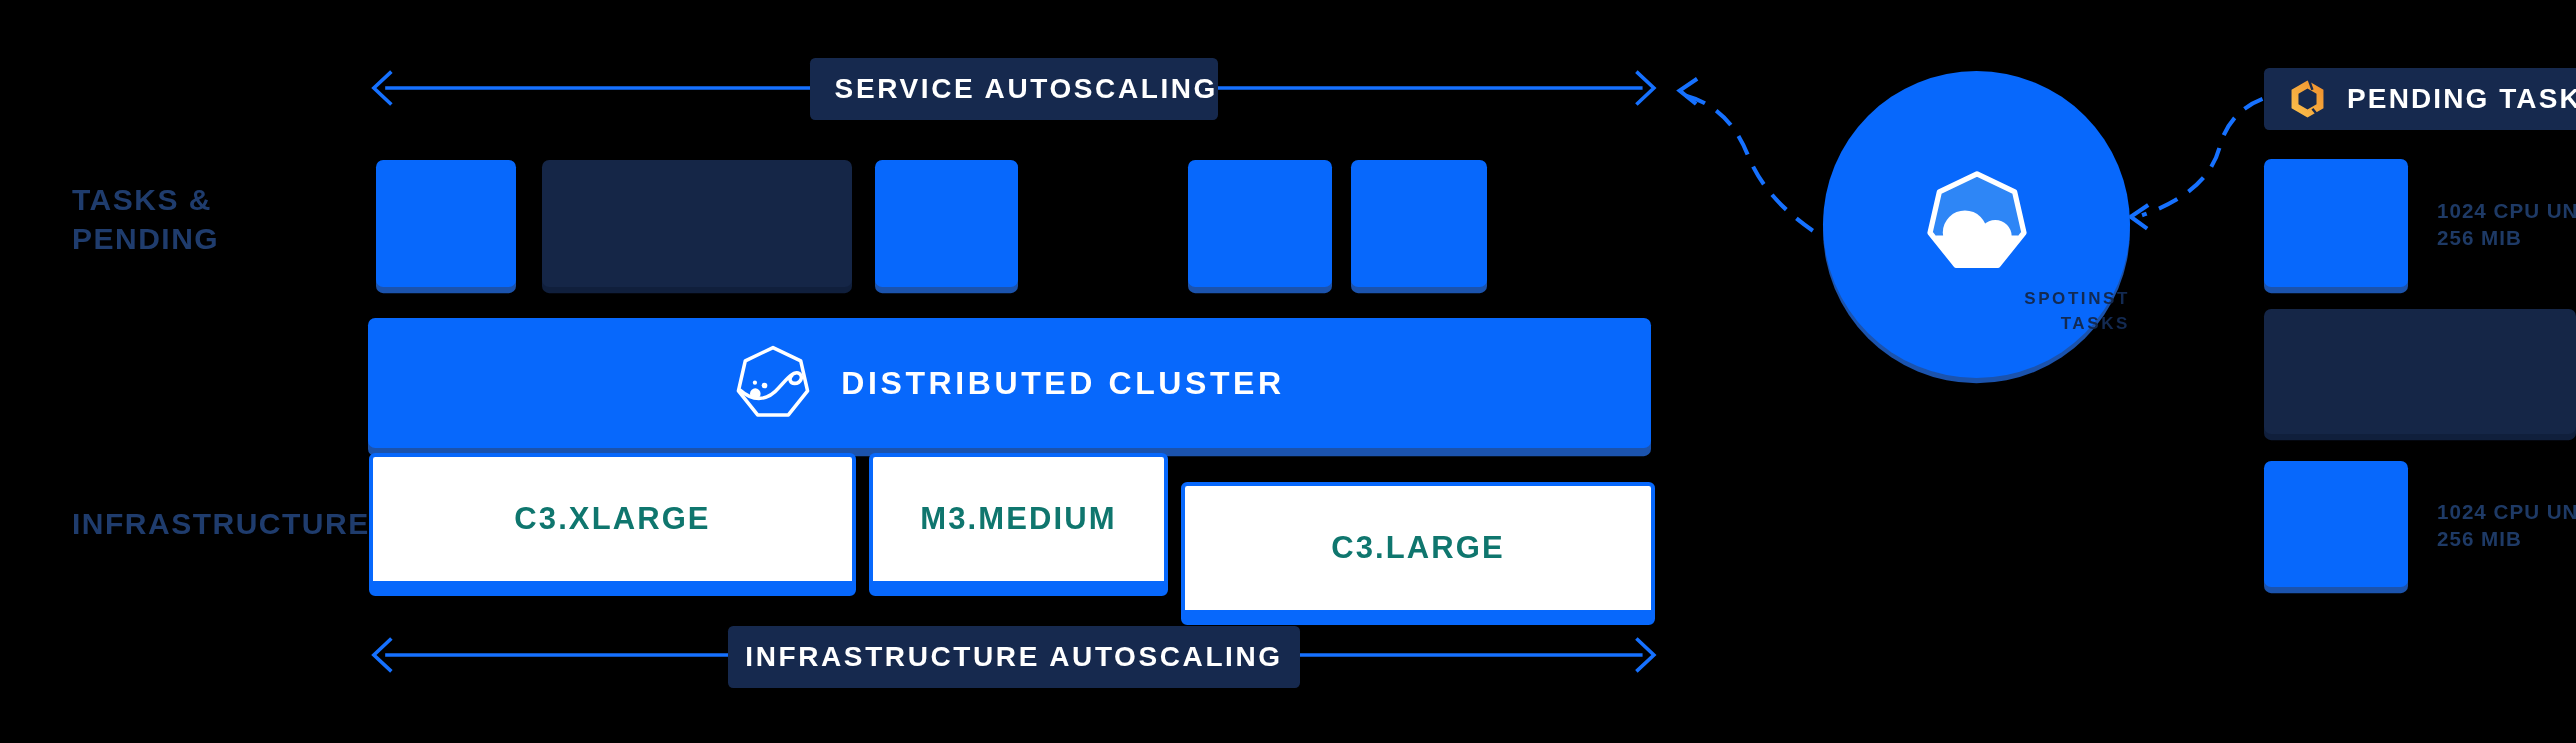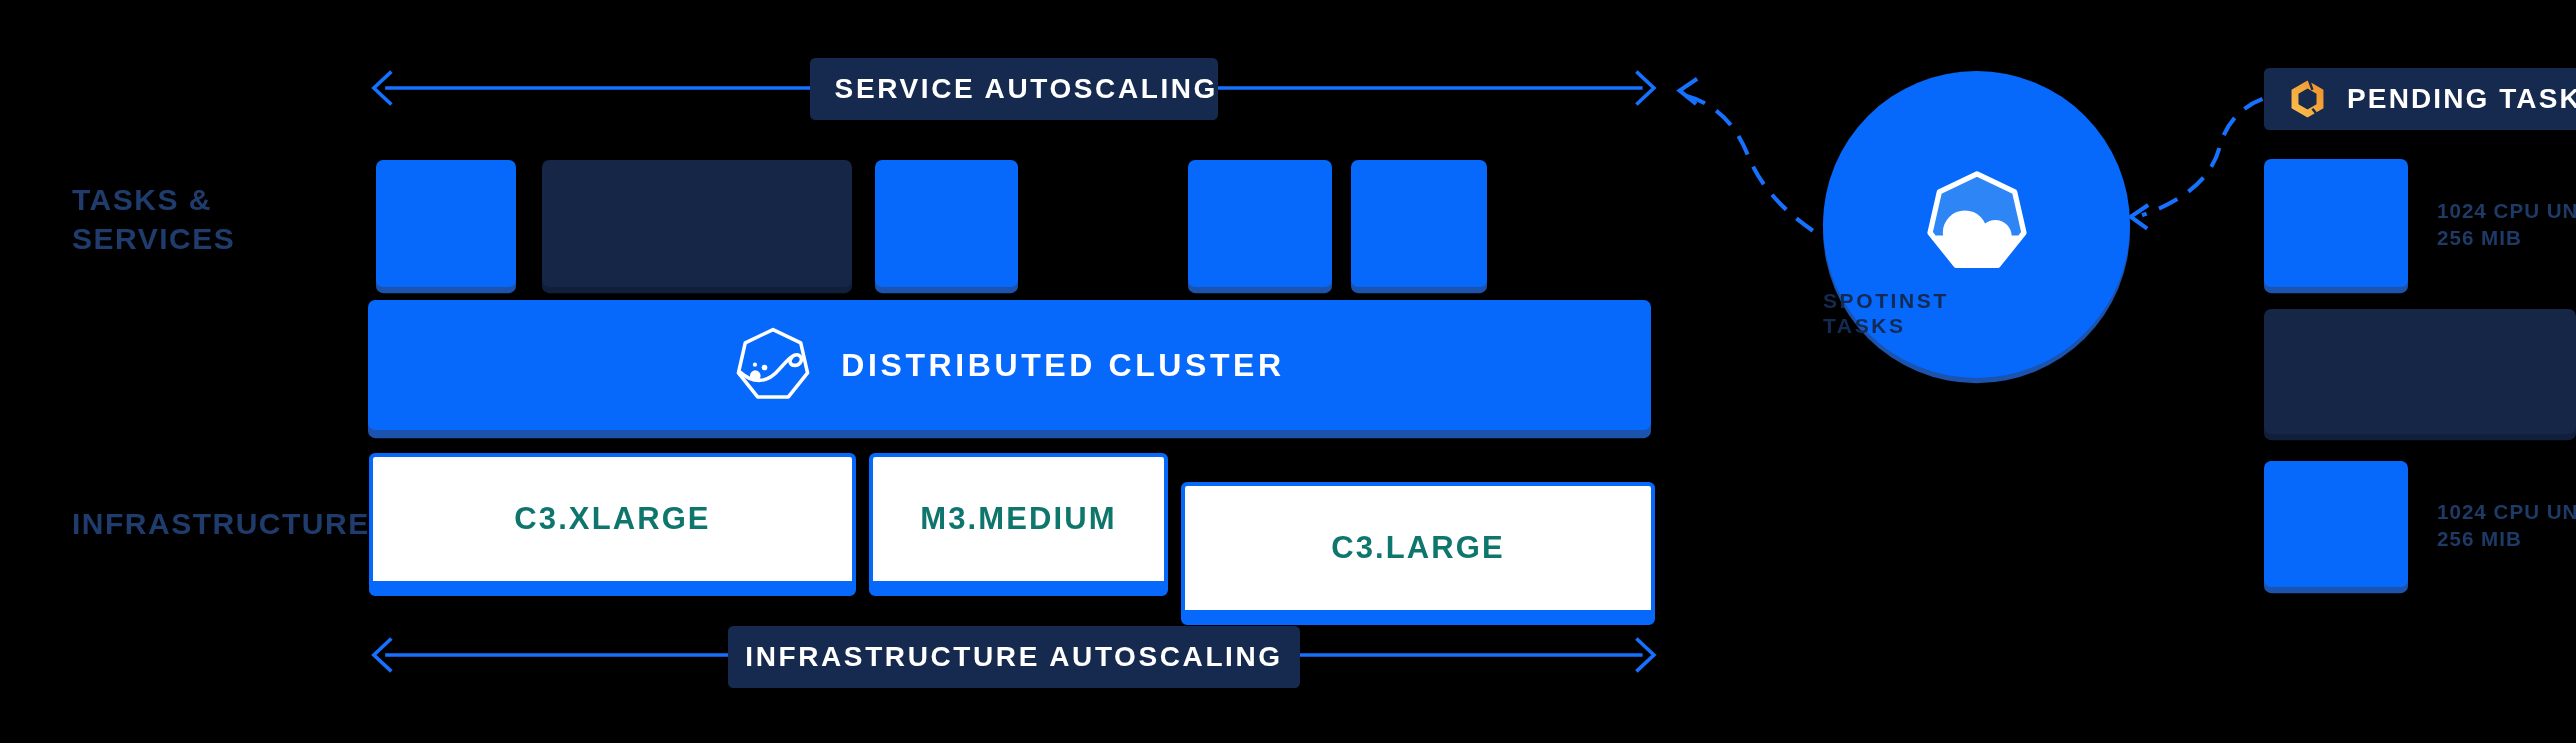--- a/index.html
+++ b/index.html
@@ -32,21 +32,21 @@
   .blue { background:#0768fc; box-shadow:0 6.2px 0 #1b53ad; }
   .navy { background:#152647; box-shadow:0 6.2px 0 #101f3c; }
   .t1 { left:376px;  width:140px; }
   .t2 { left:542px; width:310px; }
   .t3 { left:875px; width:143px; }
   .t4 { left:1188px; width:144px; }
   .t5 { left:1351px; width:136px; }
 
   
   .cluster-bar {
-    position:absolute; z-index:2; left:368px; top:300px; width:1283px; height:130px;
+    position:absolute; z-index:2; left:368px; top:318px; width:1283px; height:130px;
     background:#0768fc; border-radius:7.2px; box-shadow:0 8.2px 0 #1b53ad;
     display:flex; align-items:center; justify-content:center; gap:29px;
     color:#ffffff; font-size:32px; letter-spacing:3.6px; white-space:nowrap;
   }
   .cluster-icon { width:78px; height:78px; flex:0 0 auto; }
 
   
   .instance-box {
     position:absolute; z-index:2; top:453px; height:143px; box-sizing:border-box;
     background:#ffffff; border:4.1px solid #0768fc; border-bottom-width:15.5px; border-radius:6.2px;
@@ -57,22 +57,22 @@
   .i2 { left:869px; width:299px; }
   .i3 { left:1181px; width:474px;margin-top:29px; }
 
   
   .engine-circle {
     position:absolute; z-index:2; left:1823px; top:71px; width:307px; height:307px;
     border-radius:50%; background:#0768fc; box-shadow:0 5.2px 0 #1b53ad;
   }
   .engine-icon { position:absolute; left:101px; top:97px; width:106px; height:108px; }
   .engine-line {
-    position:absolute; width:100%; text-align:left;
-    color:#132a52; font-size:21px; letter-spacing:2.6px;
+    position:absolute; width:100%; text-align:right;
+    color:#132a52; font-size:17px; letter-spacing:2.6px;
   }
   .el1 { top:218px; } .el2 { top:243px; }
 
   
   .pending-plate {
     position:absolute; z-index:2; left:2264px; top:68px; width:365px; height:62px;
     box-sizing:border-box; background:#16294e; border-radius:5.2px;
     display:flex; align-items:center; padding-left:21.6px; gap:18.5px;
     color:#ffffff; font-size:28px; letter-spacing:2.1px; white-space:nowrap;
   }
@@ -123,21 +123,21 @@
 
   <div class="plate plate-top">
     <span>SERVICE AUTOSCALING</span>
   </div>
   <div class="plate plate-bottom">
     <span>INFRASTRUCTURE AUTOSCALING</span>
   </div>
 
   <div class="side-label tasks-label">
     <div>TASKS &amp;</div>
-    <div>SERVICES</div>
+    <div>PENDING</div>
   </div>
   <div class="side-label infra-label">INFRASTRUCTURE</div>
 
   <div class="task-box t1 blue"></div>
   <div class="task-box t2 navy"></div>
   <div class="task-box t3 blue"></div>
   <div class="task-box t4 blue"></div>
   <div class="task-box t5 blue"></div>
 
   <div class="cluster-bar">

